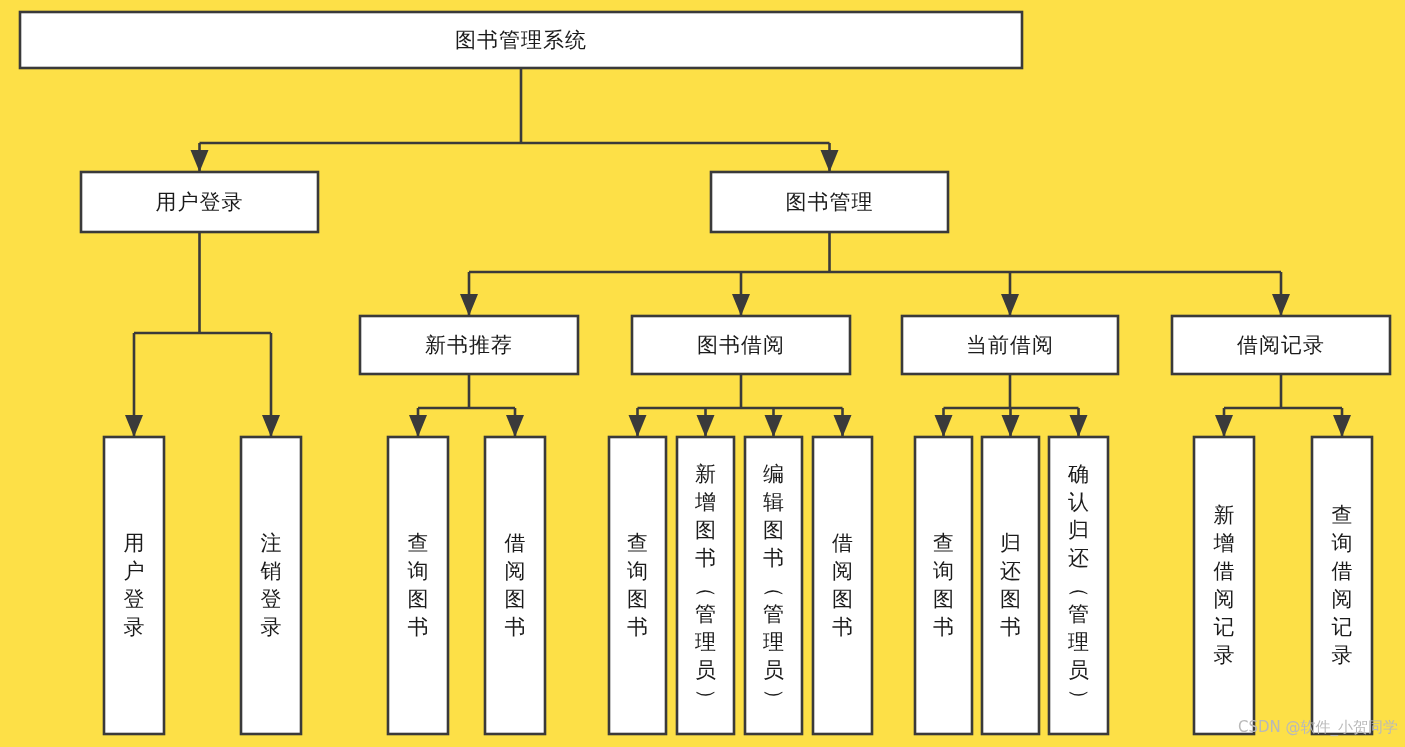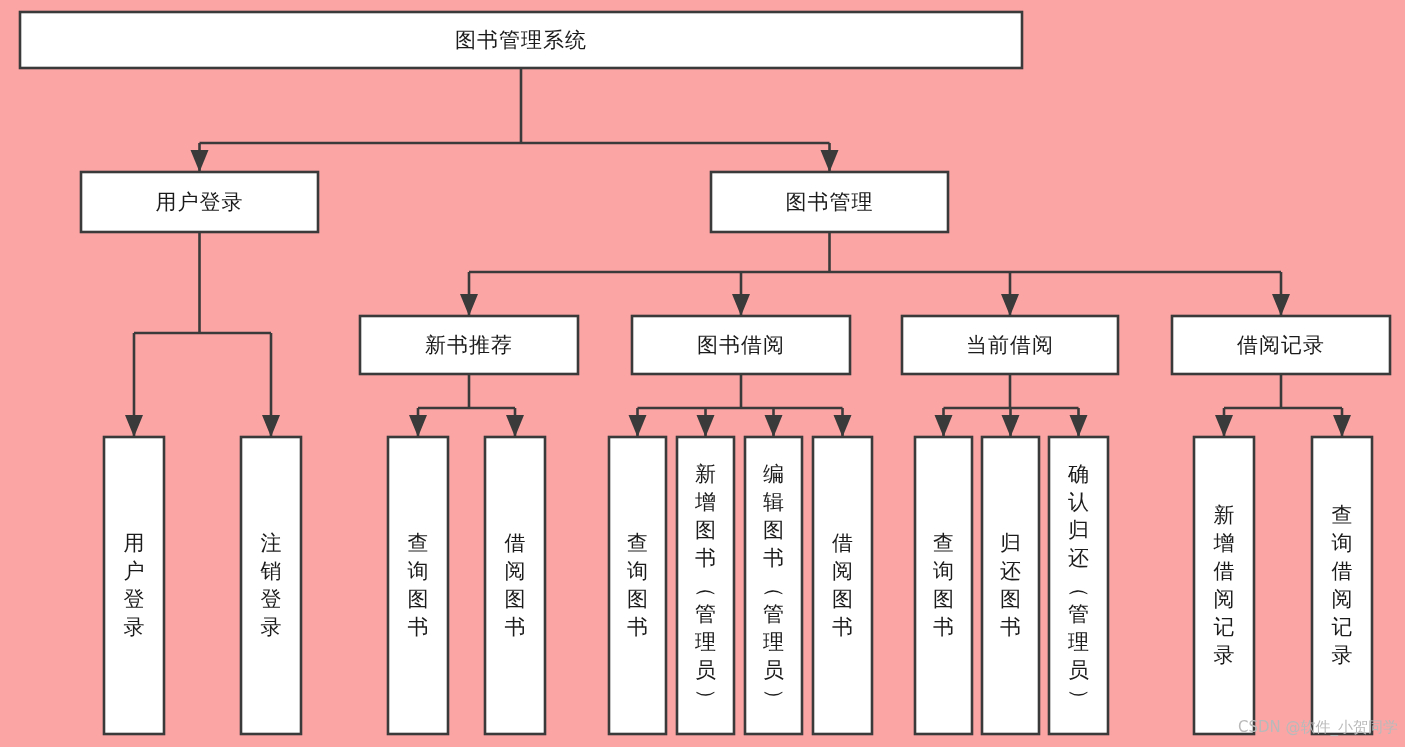--- a/index.html
+++ b/index.html
@@ -8,21 +8,21 @@
     padding: 0;
     background: #ffffff;
   }
   body {
     font-family: "DejaVu Sans", "Liberation Sans", sans-serif;
   }
   #diagram-root {
     position: relative;
     width: 1405px;
     height: 747px;
-    background: #fca5a5;
+    background: #fde047;
     overflow: hidden;
   }
   svg.diagram-canvas {
     position: absolute;
     left: 0;
     top: 0;
     width: 1405px;
     height: 747px;
   }
   .node-box {

